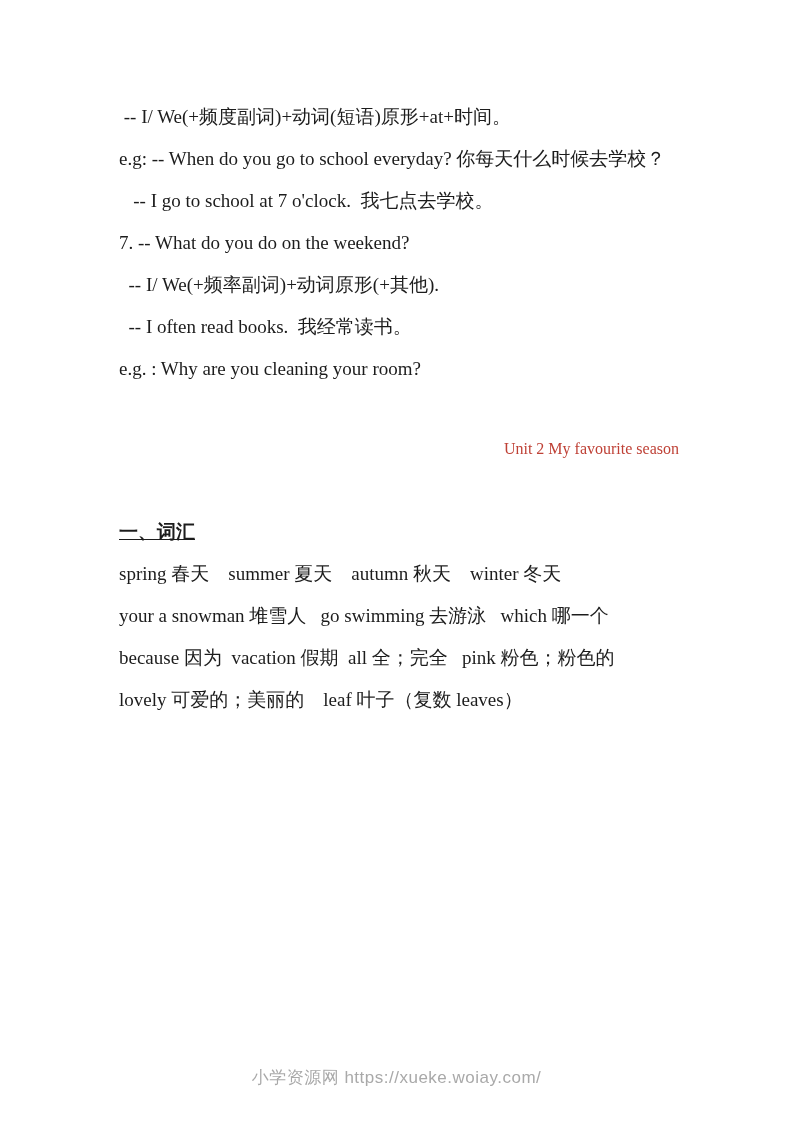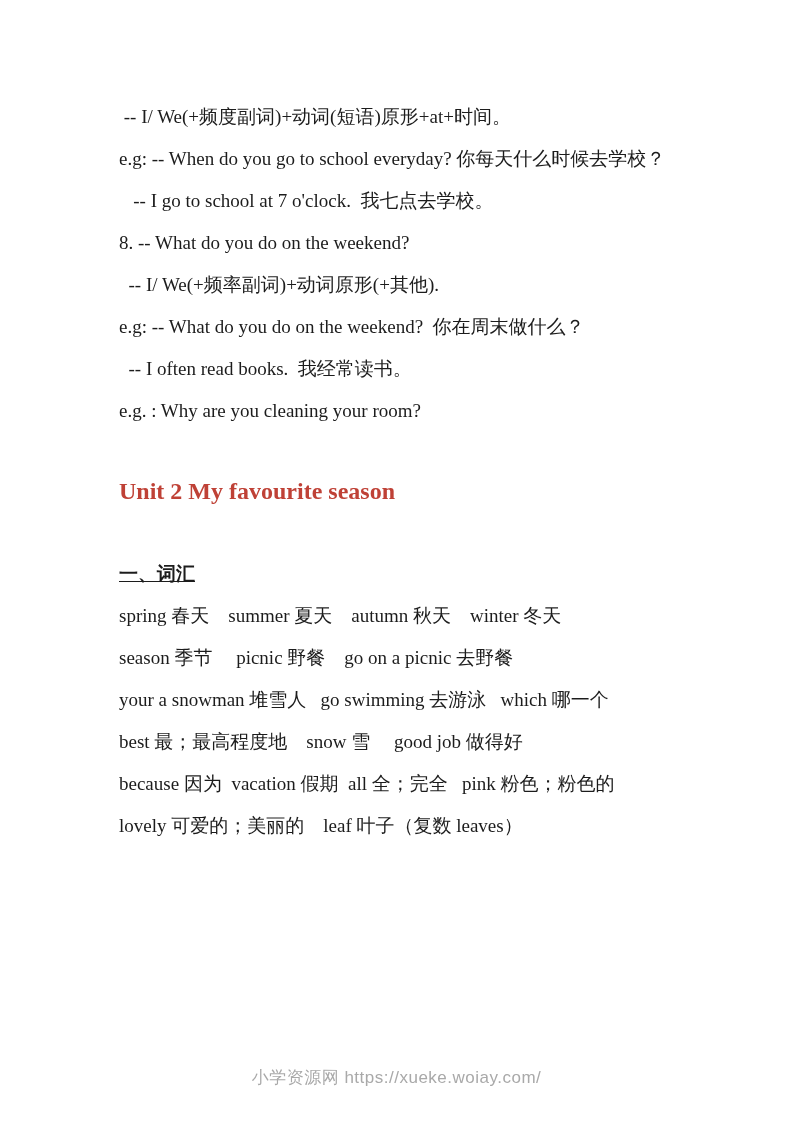--- a/index.html
+++ b/index.html
@@ -32,23 +32,23 @@
     height: 42px;
     line-height: 42px;
     font-size: 19px;
     white-space: pre-wrap;
   }
   .unit-title {
     margin: 0;
     margin-top: 38px;
     height: 42px;
     line-height: 42px;
-    font-size: 24px;
-    font-weight: bold;
-    text-align: left;
+    font-size: 16px;
+    font-weight: normal;
+    text-align: right;
     width: 560px;
   }
   .section-heading {
     margin: 0;
     margin-top: 41px;
     height: 42px;
     line-height: 42px;
     font-size: 19px;
     font-weight: bold;
     white-space: pre-wrap;
@@ -67,33 +67,30 @@
 </style>
 </head>
 <body style="color: rgb(28, 28, 28); background: rgb(255, 255, 255);">
 
 <div class="page">
   <div class="content">
 
     <p class="line"> -- I/ We(+频度副词)+动词(短语)原形+at+时间。</p>
     <p class="line">e.g: -- When do you go to school everyday? 你每天什么时候去学校？</p>
     <p class="line">   -- I go to school at 7 o'clock.  我七点去学校。</p>
-    <p class="line">8. -- What do you do on the weekend?</p>
+    <p class="line">7. -- What do you do on the weekend?</p>
     <p class="line">  -- I/ We(+频率副词)+动词原形(+其他).</p>
-    <p class="line">e.g: -- What do you do on the weekend?  你在周末做什么？</p>
     <p class="line">  -- I often read books.  我经常读书。</p>
     <p class="line">e.g. : Why are you cleaning your room?</p>
 
     <p class="unit-title" id="unit-title" style="color: rgb(191, 65, 54);">Unit 2 My favourite season</p>
 
     <p class="section-heading">一、词汇</p>
 
     <p class="line">spring 春天    summer 夏天    autumn 秋天    winter 冬天</p>
-    <p class="line">season 季节     picnic 野餐    go on a picnic 去野餐</p>
     <p class="line">your a snowman 堆雪人   go swimming 去游泳   which 哪一个</p>
-    <p class="line">best 最；最高程度地    snow 雪     good job 做得好</p>
     <p class="line">because 因为  vacation 假期  all 全；完全   pink 粉色；粉色的</p>
     <p class="line">lovely 可爱的；美丽的    leaf 叶子（复数 leaves）</p>
 
   </div>
 
   <div class="footer" id="footer-credit" style="color: rgb(169, 169, 169); text-align: center;">小学资源网 https://xueke.woiay.com/</div>
 </div>
 
 </body></html>

